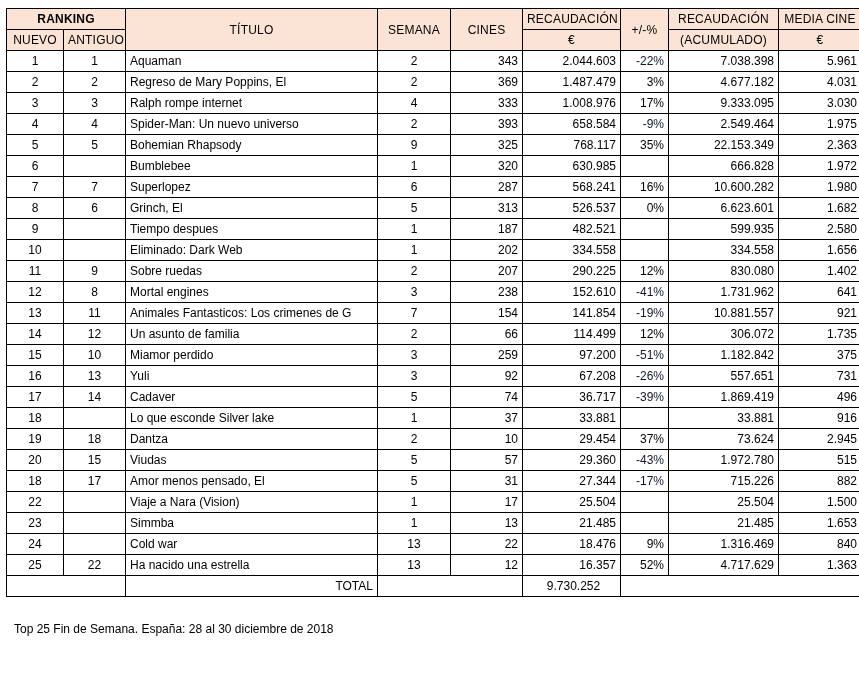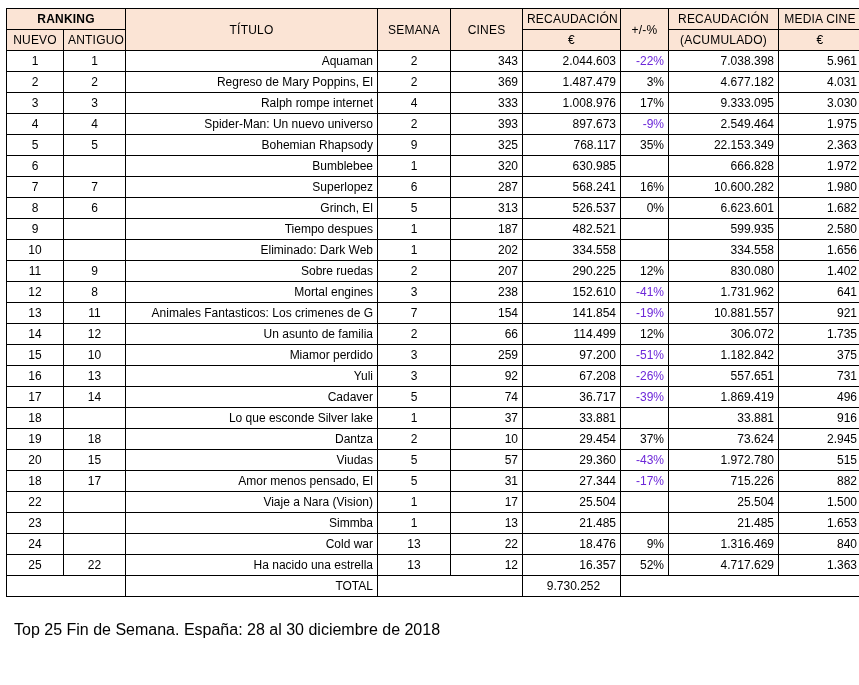--- a/index.html
+++ b/index.html
@@ -53,43 +53,43 @@
   col.c-antiguo { width: 62px; }
   col.c-titulo  { width: 252px; }
   col.c-semana  { width: 73px; }
   col.c-cines   { width: 72px; }
   col.c-recau   { width: 98px; }
   col.c-pct     { width: 48px; }
   col.c-acum    { width: 110px; }
   col.c-media   { width: 83px; }
 
   td.num        { text-align: center; }
-  td.titulo     { text-align: right; padding-left: 6px; }
+  td.titulo     { text-align: left; padding-left: 6px; }
   td.rightnum   { text-align: right; padding-right: 6px; }
   td.pct        { text-align: right; padding-right: 6px; }
-  td.pct.neg    { color: #6d28d9; }
+  td.pct.neg    { color: #0f172a; }
 
   tfoot td {
     border: none;
     height: 22px;
     font-size: 12px;
   }
   tfoot td.total-label {
     text-align: right;
     padding-left: 6px;
   }
   tfoot td.total-value {
     text-align: center;
     padding-right: 0;
   }
 
   .footnotes {
     margin-top: 22px;
     padding-left: 8px;
-    font-size: 16px;
+    font-size: 12px;
     line-height: 21px;
   }
   .footnotes div { white-space: nowrap; }
 </style>
 </head>
 <body>
 
 <div class="sheet">
 
   <table class="boxoffice">
@@ -156,21 +156,21 @@
           <td class="pct">17%</td>
           <td class="rightnum">9.333.095</td>
           <td class="rightnum">3.030</td>
         </tr>
         <tr>
           <td class="num">4</td>
           <td class="num">4</td>
           <td class="titulo">Spider-Man: Un nuevo universo</td>
           <td class="num">2</td>
           <td class="rightnum">393</td>
-          <td class="rightnum">897.673</td>
+          <td class="rightnum">658.584</td>
           <td class="pct neg">-9%</td>
           <td class="rightnum">2.549.464</td>
           <td class="rightnum">1.975</td>
         </tr>
         <tr>
           <td class="num">5</td>
           <td class="num">5</td>
           <td class="titulo">Bohemian Rhapsody</td>
           <td class="num">9</td>
           <td class="rightnum">325</td>

